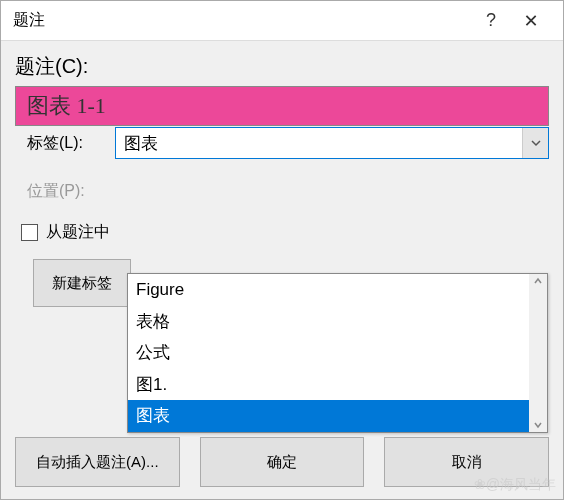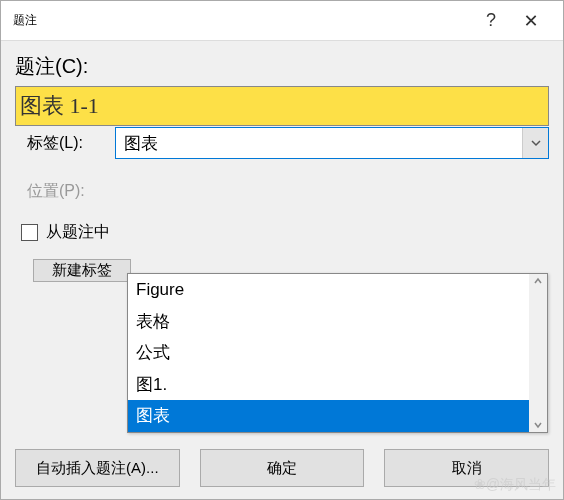--- a/index.html
+++ b/index.html
@@ -26,21 +26,21 @@
     .titlebar {
       height: 40px;
       background: #fff;
       border-bottom: 1px solid #ddd;
       display: flex;
       align-items: center;
       padding: 0 12px;
     }
     .titlebar-text {
       flex: 1;
-      font-size: 12px;
+      font-size: 16px;
       color: #000;
     }
     .titlebar-help {
       width: 40px;
       text-align: center;
       font-size: 18px;
       color: #333;
       cursor: default;
     }
     .titlebar-close {
@@ -57,23 +57,23 @@
     }
     .label-row {
       font-size: 20px;
       color: #000;
       margin-bottom: 6px;
     }
     .caption-input {
       width: 100%;
       height: 40px;
       border: 1px solid #888;
-      background: #fde047;
+      background: #ec4899;
       font-size: 22px;
-      padding: 4px 4px;
+      padding: 4px 11px;
       font-family: "SimSun", serif;
       color: #333;
     }
     .section-label {
       font-size: 16px;
       color: #000;
       margin-top: 10px;
       margin-bottom: 10px;
     }
     .option-row {
@@ -182,21 +182,21 @@
     }
     .checkbox-label {
       font-size: 16px;
       color: #000;
     }
     .middle-buttons {
       margin-top: 16px;
       padding-left: 18px;
     }
     .btn {
-      height: 23px;
+      height: 48px;
       border: 1px solid #aaa;
       background: #e1e1e1;
       font-size: 15px;
       color: #000;
       cursor: default;
       padding: 0 14px;
       display: inline-flex;
       align-items: center;
       justify-content: center;
       font-family: inherit;
@@ -208,21 +208,21 @@
       padding: 0 8px;
     }
     .bottom-buttons {
       display: flex;
       justify-content: space-between;
       padding: 0 14px 12px 14px;
       gap: 20px;
     }
     .bottom-buttons .btn {
       flex: 1;
-      height: 38px;
+      height: 50px;
     }
     .watermark {
       position: absolute;
       right: 8px;
       bottom: 6px;
       font-size: 14px;
       color: rgba(200,200,200,0.6);
       pointer-events: none;
     }
   </style>

